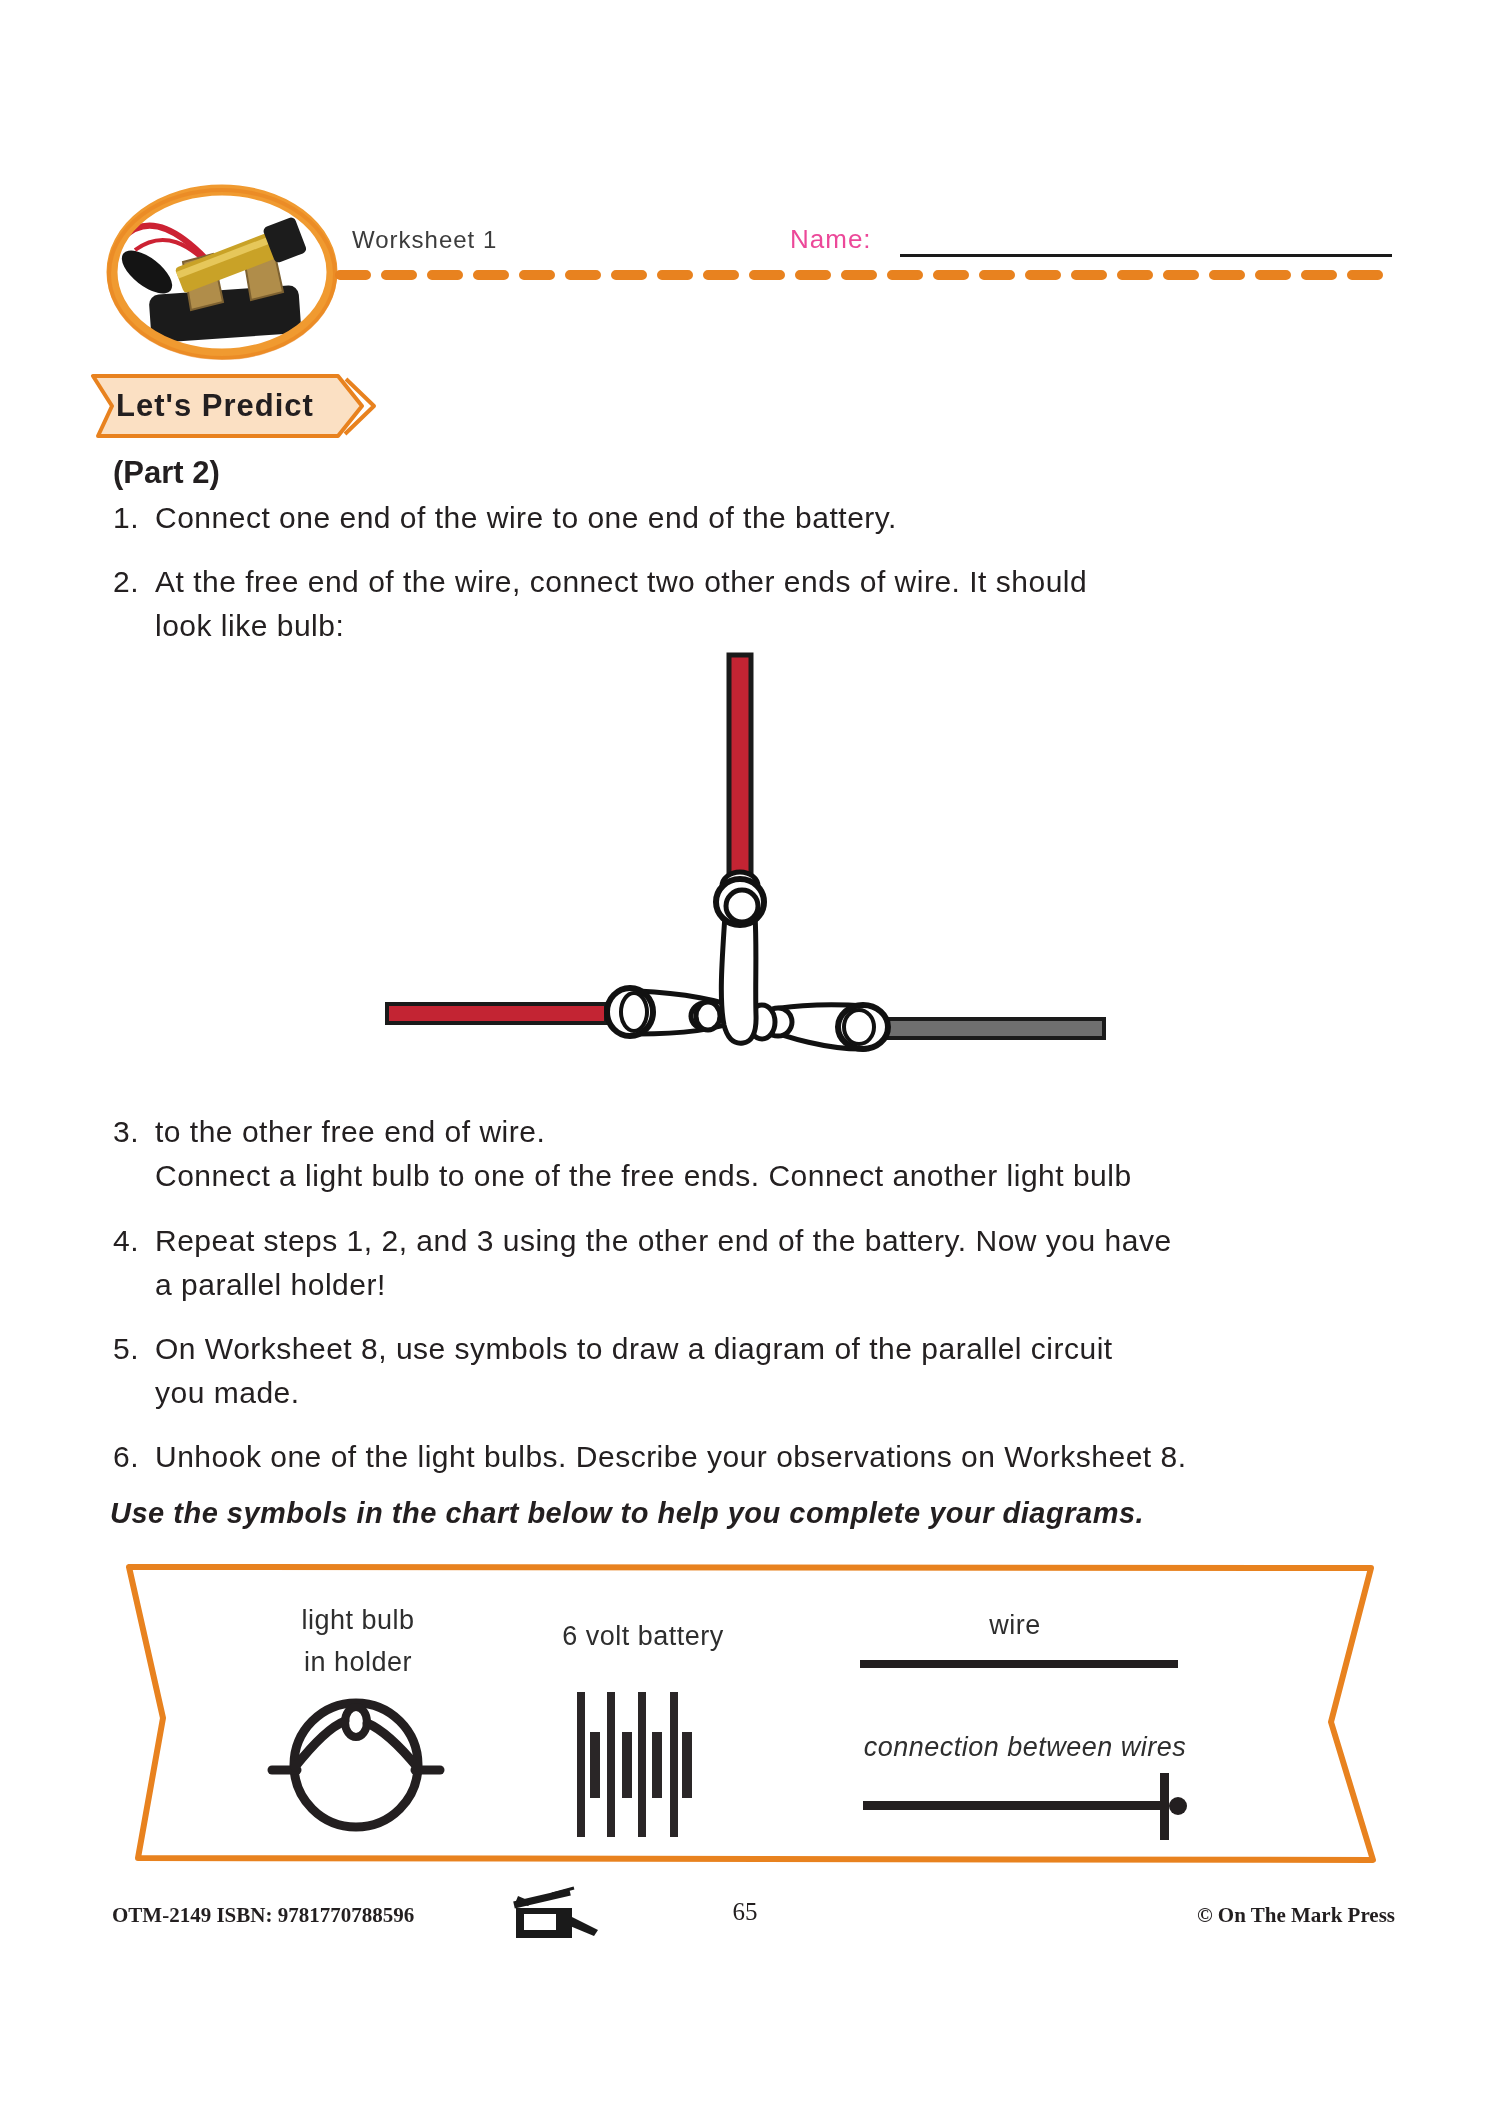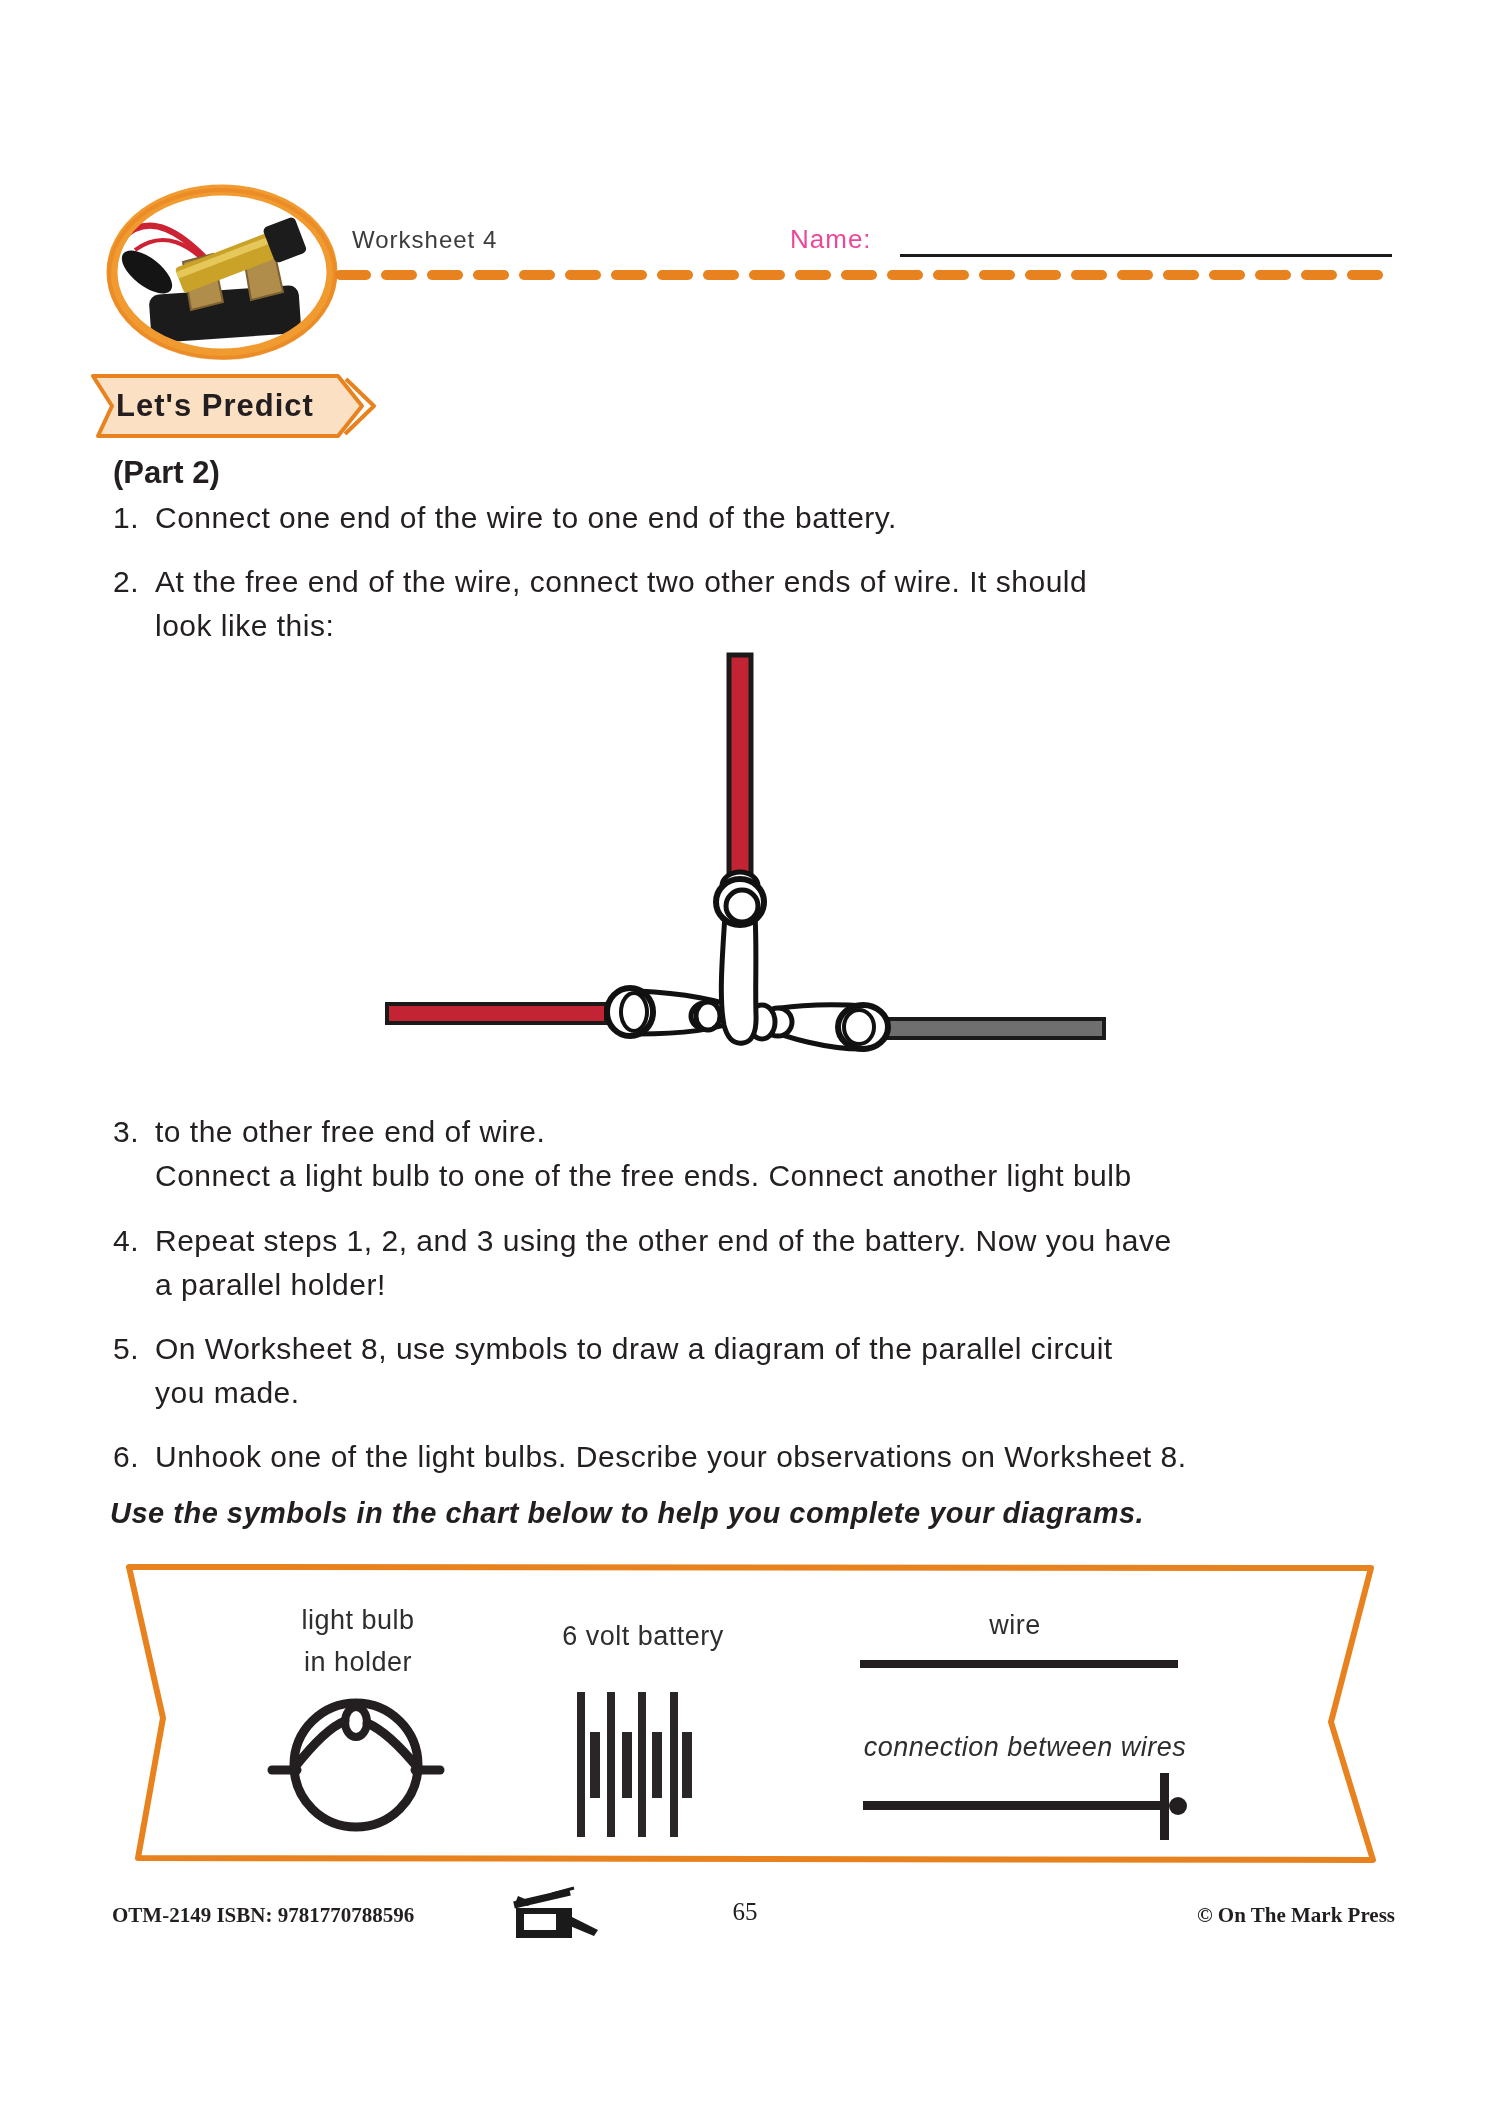--- a/index.html
+++ b/index.html
@@ -59,21 +59,21 @@
       <g transform="rotate(-21 140 78)">
         <rect x="80" y="66" width="112" height="27" rx="4" fill="#C9A227"></rect>
         <rect x="80" y="70" width="112" height="7" fill="#E6C75A"></rect>
         <rect x="176" y="60" width="34" height="38" rx="5" fill="#1c1c1c"></rect>
       </g>
     </g>
     <ellipse cx="127" cy="92" rx="110" ry="82" fill="none" stroke="#F09A30" stroke-width="11"></ellipse>
     <ellipse cx="127" cy="94" rx="113" ry="84" fill="none" stroke="#E8821F" stroke-width="4" opacity=".55"></ellipse>
   </svg>
 
-  <div class="abs ws-title">Worksheet 4</div>
+  <div class="abs ws-title">Worksheet 1</div>
 
   <div class="abs name-label">Name:</div>
   <div class="abs name-line"></div>
 
   <svg class="abs" style="left:330px;top:265px" width="1075" height="20" viewBox="0 0 1075 20">
     <line x1="10" y1="10" x2="1065" y2="10" stroke="var(--orange)" stroke-width="10" stroke-linecap="round" stroke-dasharray="26 20"></line>
   </svg>
 
   <svg class="abs" style="left:83px;top:368px" width="305" height="80" viewBox="83 368 305 80">
     <polygon points="93,376 338,376 362,406 338,436 98,436 112,406" fill="var(--banner-fill)" stroke="var(--orange)" stroke-width="4" stroke-linejoin="round"></polygon>
@@ -86,21 +86,21 @@
   <div class="step" style="top:496px">
     <span class="num">1.</span>
     <div class="lines">
         <div>Connect one end of the wire to one end of the battery.</div>
       </div>
   </div>
   <div class="step" style="top:560px">
     <span class="num">2.</span>
     <div class="lines">
       <div>At the free end of the wire, connect two other ends of wire. It should</div>
-      <div>look like this:</div>
+      <div>look like bulb:</div>
     </div>
   </div>
 
   <svg class="abs" style="left:370px;top:648px" width="745" height="412" viewBox="370 648 745 412">
 
     <rect x="729" y="655" width="22" height="236" fill="var(--wire-red)" stroke="#1a1a1a" stroke-width="5"></rect>
     <rect x="387" y="1004" width="219" height="19" fill="var(--wire-red)" stroke="#1a1a1a" stroke-width="4"></rect>
     <rect x="877" y="1019" width="227" height="19" fill="var(--wire-gray)" stroke="#1a1a1a" stroke-width="4"></rect>
 
     <g>

